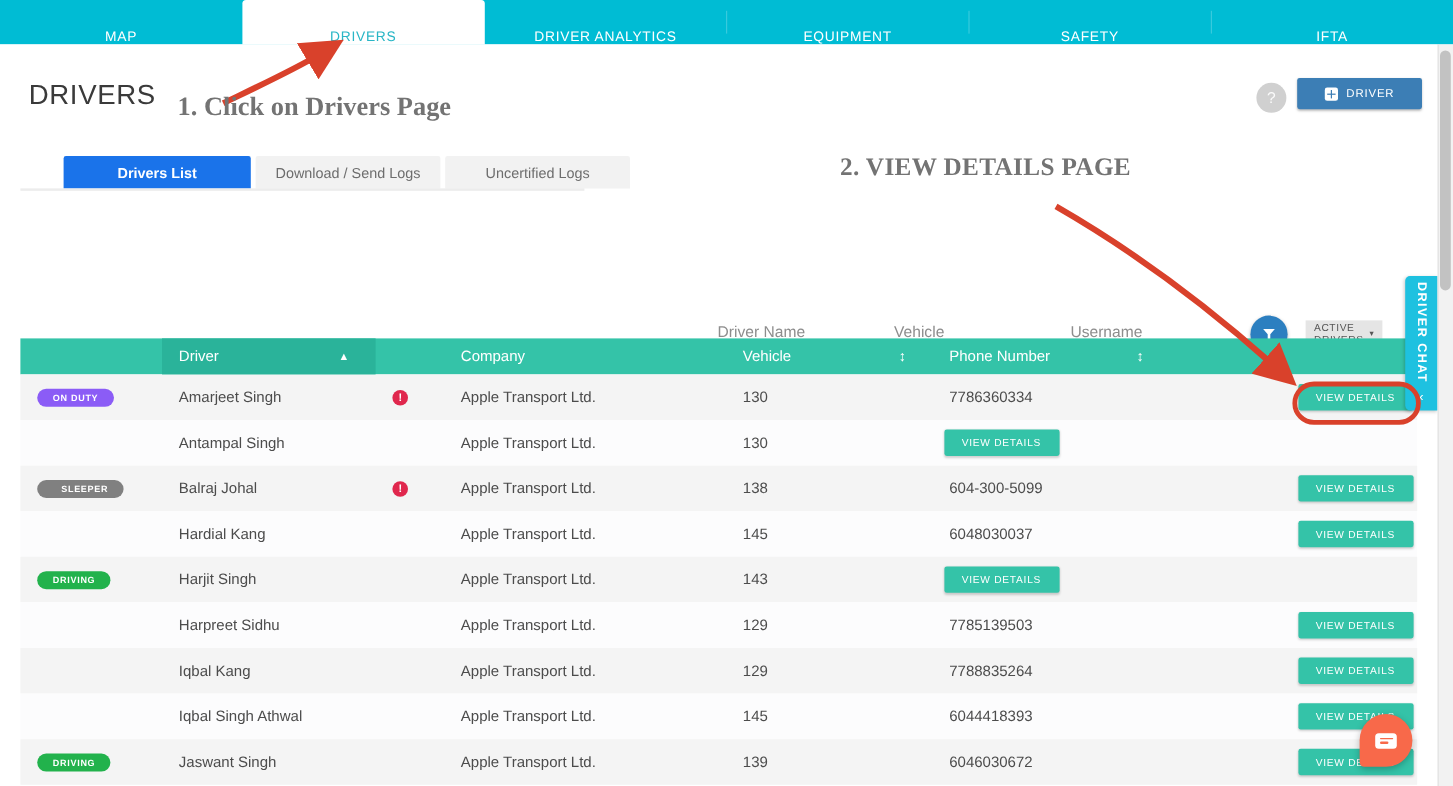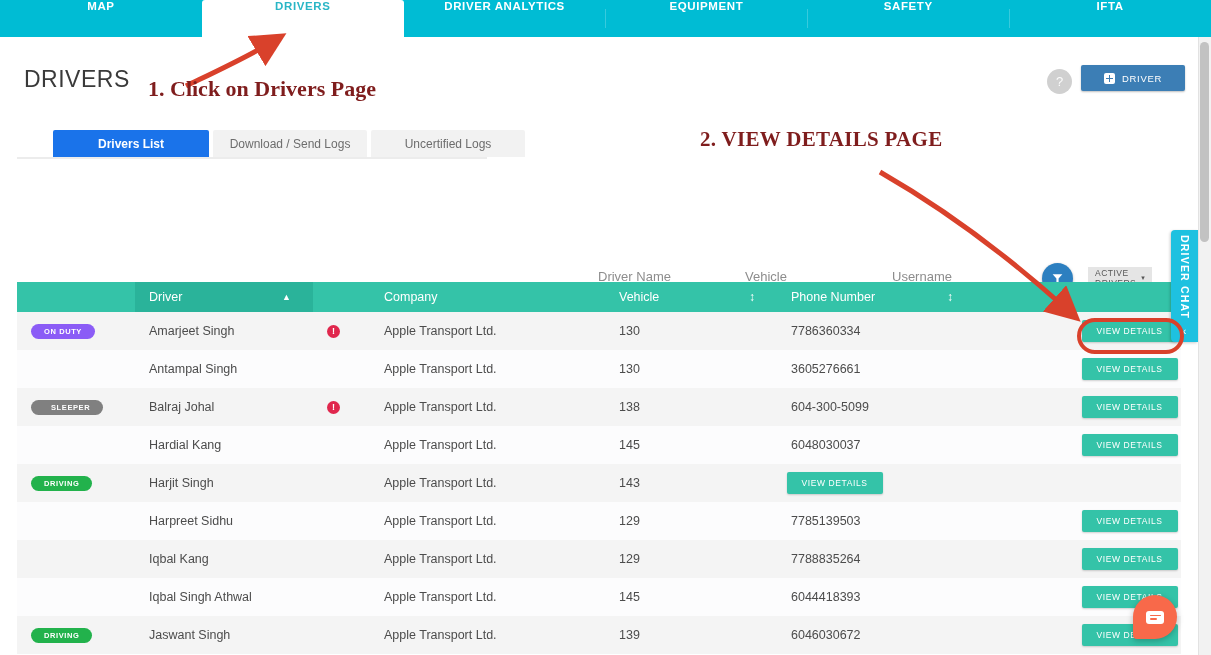--- a/index.html
+++ b/index.html
@@ -10,22 +10,22 @@
     overflow: hidden;
   }
   .app { position: relative; width: 1211px; height: 655px; background:#fff; }
 
   
   .topnav {
     position: absolute; left:0; top:0; width:1211px; height:37px;
     background:#00bcd4; display:flex; align-items:stretch;
   }
   .nav-tab {
-    flex: 1 1 0; display:flex; align-items:flex-start; justify-content:center;
-    color:#ffffff; font-size:11.5px; letter-spacing:.6px; font-weight:700;
+    flex: 1 1 0; display:flex; align-items:flex-end; justify-content:center;
+    color:#ffffff; font-size:11.5px; letter-spacing:.6px; font-weight:400;
     position:relative; cursor:pointer; user-select:none;
   }
   .nav-tab + .nav-tab::before {
     content:""; position:absolute; left:0; top:9px; bottom:9px; width:1px;
     background:rgba(255,255,255,.22);
   }
   .nav-tab.active {
     background:#ffffff; color:#29b6c6; border-radius:3px 3px 0 0;
   }
   .nav-tab.active::before { display:none; }
@@ -173,21 +173,21 @@
     position:absolute; right:0; top:37px; width:13px; height:618px; background:#f2f2f2;
     border-left:1px solid #e2e2e2;
   }
   .scroll-thumb {
     position:absolute; right:2px; top:42px; width:9px; height:200px;
     background:#c2c2c2; border-radius:5px;
   }
 
   
   .anno {
-    position:absolute; color:#7f1d1d; font-family:"Liberation Serif", serif;
+    position:absolute; color:#737373; font-family:"Liberation Serif", serif;
     font-weight:bold; pointer-events:none;
   }
   .anno-1 { left:148px; top:76px; font-size:22px; }
   .anno-2 { left:700px; top:127px; font-size:21px; letter-spacing:.3px; }
   .anno-svg { position:absolute; left:0; top:0; width:1211px; height:655px; pointer-events:none; }
   .highlight-oval {
     position:absolute; left:1077px; top:318px; width:107px; height:36px;
     border:4px solid #d9412b; border-radius:19px; pointer-events:none;
   }
 </style>
@@ -302,21 +302,20 @@
             <div class="td col-action" style="padding-left: 6px;">
               <button class="view-btn">VIEW DETAILS</button>
             </div>
           </div>
           <div class="trow">
             <div class="td col-status"></div>
             <div class="td col-driver">Antampal Singh</div>
             <div class="td col-alert"></div>
             <div class="td col-company">Apple Transport Ltd.</div>
             <div class="td col-vehicle">130</div>
-            <div class="td col-phone">3605276661</div>
             <div class="td col-action" style="padding-left: 6px;">
               <button class="view-btn">VIEW DETAILS</button>
             </div>
           </div>
           <div class="trow alt">
             <div class="td col-status">
               <span class="badge sleeper">SLEEPER</span>
             </div>
             <div class="td col-driver">Balraj Johal</div>
             <div class="td col-alert">

